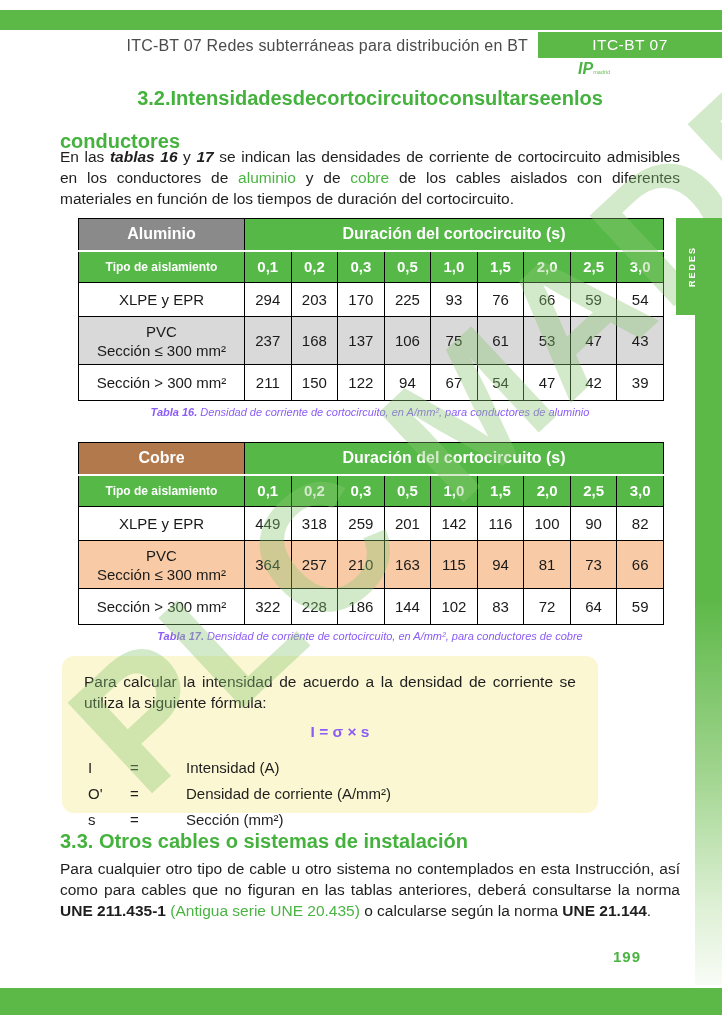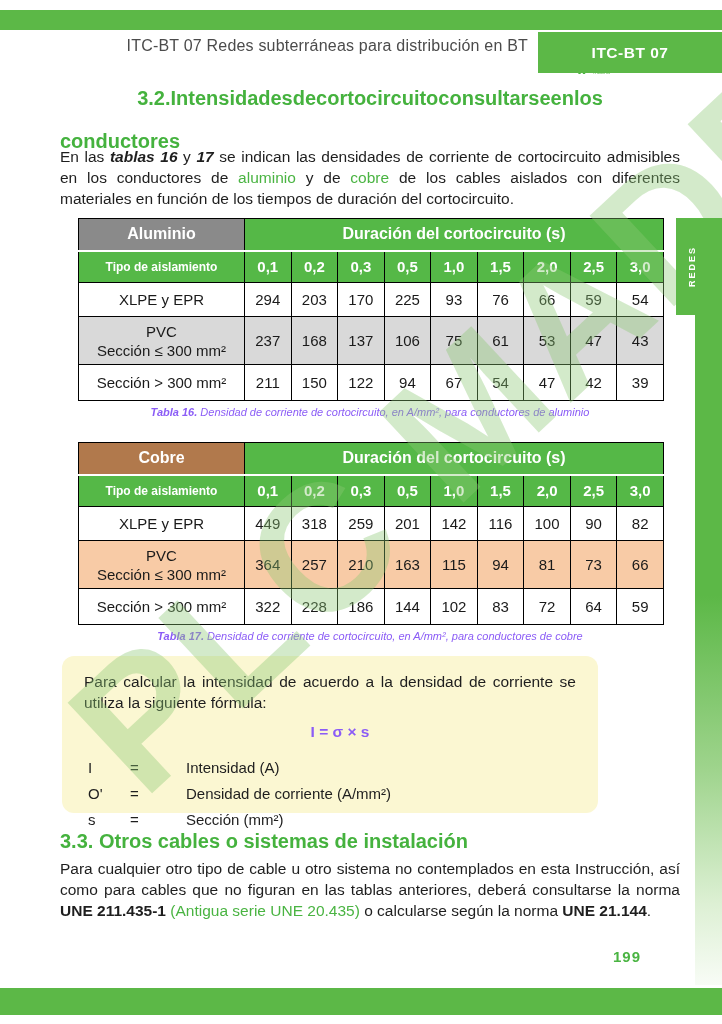--- a/index.html
+++ b/index.html
@@ -3,22 +3,22 @@
 <meta charset="utf-8">
 <style>
   * { margin:0; padding:0; box-sizing:border-box; }
   body { background:#ffffff; font-family:"Liberation Sans", sans-serif; }
   .page { position:relative; width:722px; height:1024px; background:#fff; overflow:hidden; }
 
   
   .top-band { position:absolute; left:0; top:10px; width:722px; height:20px; background:#5cb847; z-index:40; }
   .header-title { position:absolute; left:0; top:37px; width:528px; text-align:right;
     font-size:16px; color:#4b4b4b; letter-spacing:0.2px; }
-  .header-tab { position:absolute; left:538px; top:32px; width:184px; height:41px; background:#5cb847;
-    color:#fff; font-weight:bold; font-size:15.5px; display:flex; align-items:center; justify-content:center;
+  .header-tab { position:absolute; left:538px; top:32px; width:184px; height:26px; background:#5cb847;
+    color:#fff; font-weight:normal; font-size:15.5px; display:flex; align-items:center; justify-content:center;
     letter-spacing:0.5px; z-index:40; }
   .logo { position:absolute; left:578px; top:61px; color:#4ab442; line-height:1; }
   .logo-mark { font-size:16px; font-weight:bold; font-style:italic; }
   .logo-sub { font-size:5.5px; color:#6abf5a; }
 
   
   .h-green { color:#45b23e; font-weight:bold; font-size:20px; }
   .sec32 { position:absolute; left:60px; top:87px; width:620px; }
   .sec32 .l1 { display:flex; justify-content:center; }
   .sec32 .l2 { margin-top:20px; }

